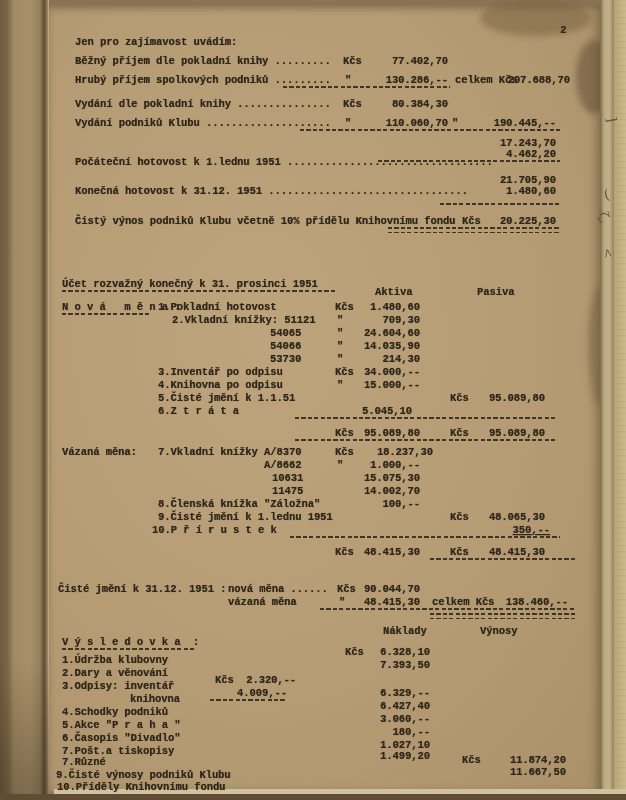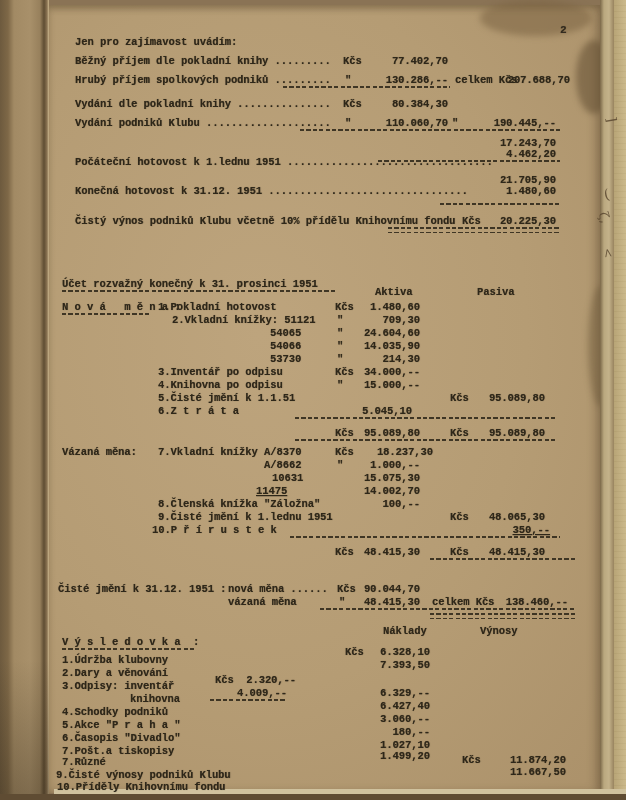--- a/index.html
+++ b/index.html
@@ -181,21 +181,21 @@
       <div class="line" style="top: 459px;">
         <span class="t" style="left: 264px;">A/8662</span>
         <span class="t" style="left: 337px;">"</span>
         <span class="t" style="right: 206px;">1.000,--</span>
       </div>
       <div class="line" style="top: 472px;">
         <span class="t" style="left: 272px;">10631</span>
         <span class="t" style="right: 206px;">15.075,30</span>
       </div>
       <div class="line" style="top: 485px;">
-        <span class="t" style="left: 256px; text-decoration: underline;">11475</span>
+        <span class="t" style="left: 272px;">11475</span>
         <span class="t" style="right: 206px;">14.002,70</span>
       </div>
       <div class="line" style="top: 498px;">
         <span class="t" style="left: 158px;">8.Členská knížka "Záložna"</span>
         <span class="t" style="right: 206px;">100,--</span>
       </div>
       <div class="line" style="top: 511px;">
         <span class="t" style="left: 158px;">9.Čisté jmění k 1.lednu 1951</span>
         <span class="t" style="left: 450px;">Kčs</span>
         <span class="t" style="right: 81px;">48.065,30</span>

